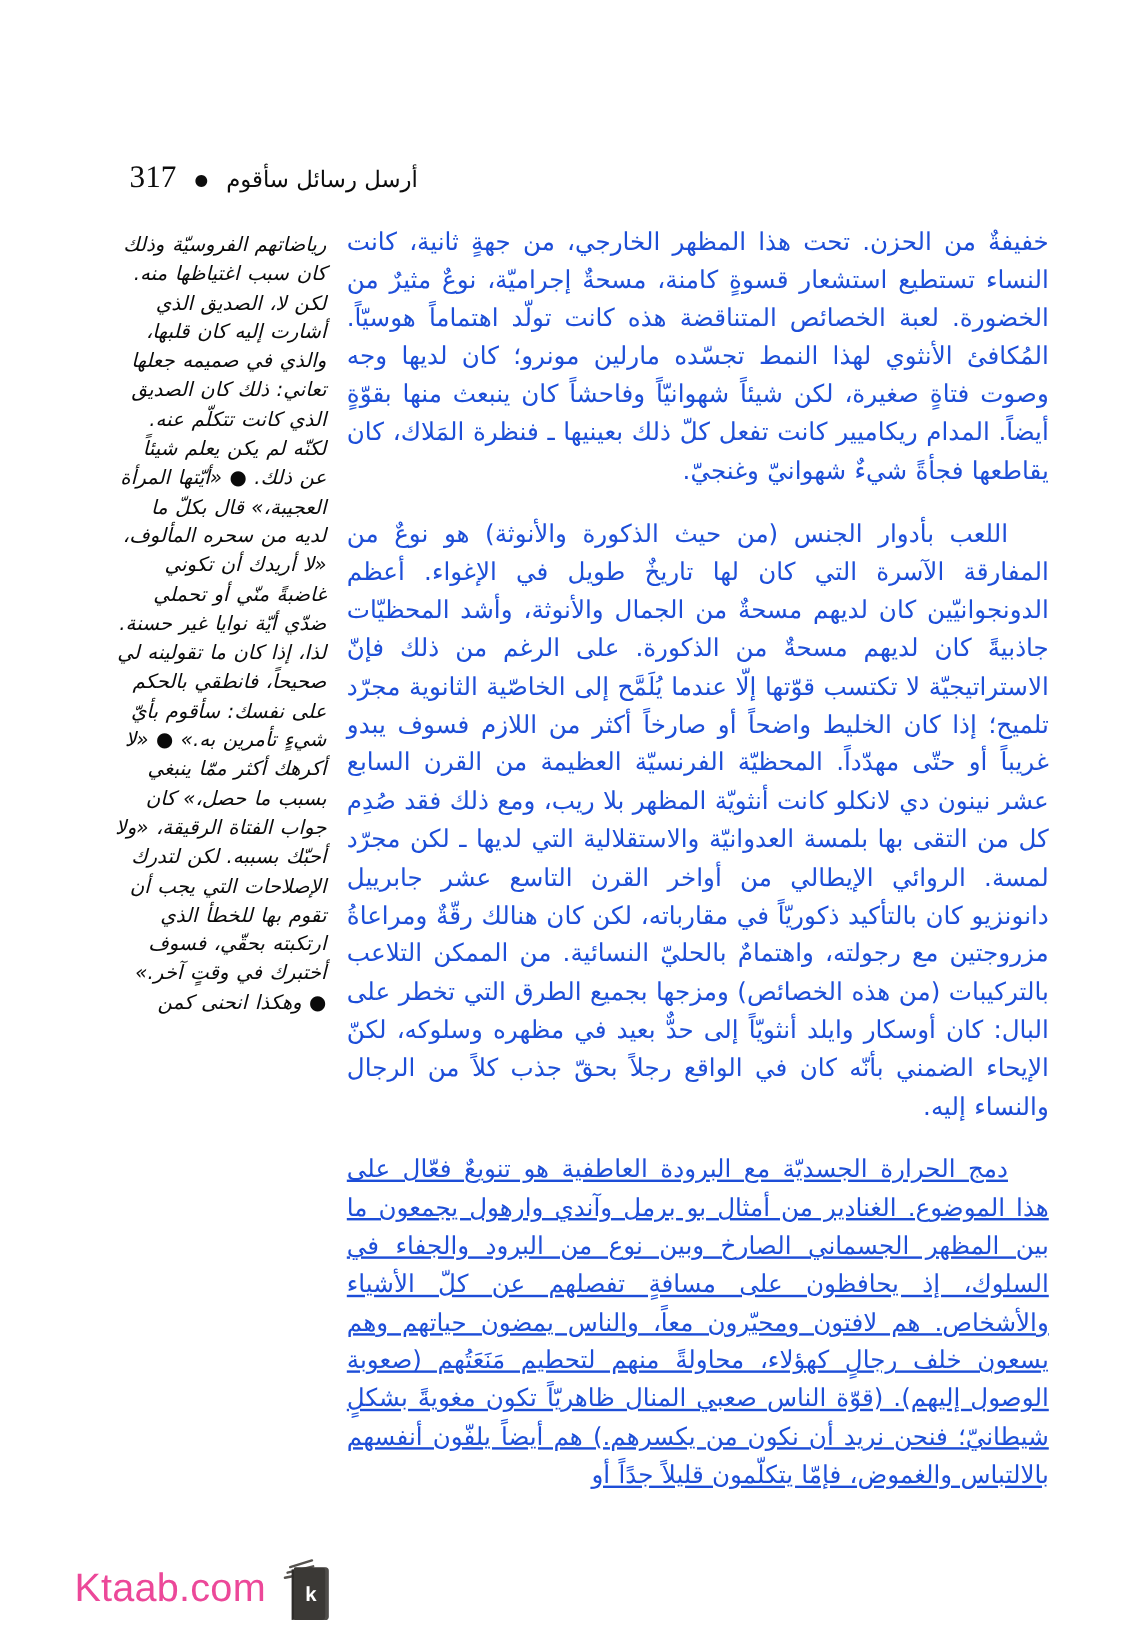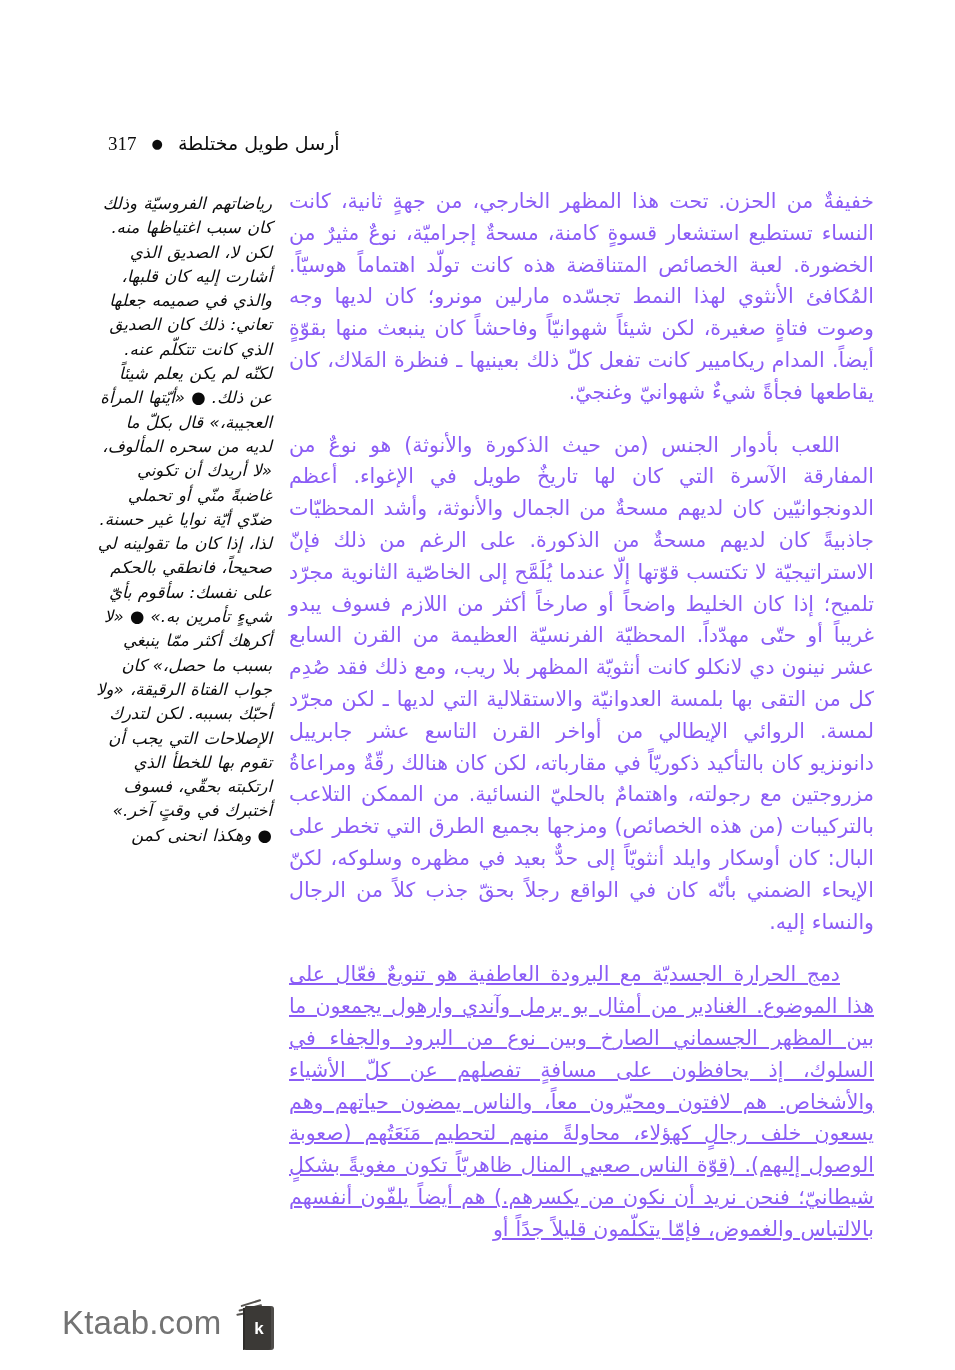--- a/index.html
+++ b/index.html
@@ -43,21 +43,21 @@
   }
   .rh-title { letter-spacing: 0.3px; }
   .rh-dot {
     display: inline-block;
     margin: 0 9px;
     vertical-align: 2px;
     font-size: 13px;
   }
   .rh-page {
     font-family: "Liberation Serif", "DejaVu Serif", serif;
-    font-size: 19px;
+    font-size: 26px;
     letter-spacing: 0.5px;
   }
 
   
   .body-area {
     position: absolute;
     top: 186px;
     left: 96px;
     width: 778px;
     height: 1095px;
@@ -67,21 +67,21 @@
   .main-col {
     position: absolute;
     top: 0;
     right: 0;
     width: 585px;
     direction: rtl;
     text-align: justify;
     text-align-last: right;
     font-size: 20.5px;
     line-height: 31.8px;
-    color: #8b5cf6;
+    color: #1d4ed8;
     word-spacing: 0.4px;
   }
   .main-col p {
     margin: 0 0 21px 0;
     text-indent: 34px;
   }
   .main-col p.no-indent { text-indent: 0; }
   .main-col p:last-child { margin-bottom: 0; text-decoration: underline; }
 
   
@@ -168,34 +168,34 @@
     justify-content: center;
     color: #ffffff;
     font-size: 17px;
     font-weight: 700;
     font-family: "Liberation Sans", sans-serif;
     line-height: 1;
   }
   .wm-text {
     font-family: "Liberation Sans", sans-serif;
     font-size: 33px;
-    color: #737373;
+    color: #ec4899;
     letter-spacing: 0.2px;
     direction: ltr;
     white-space: nowrap;
   }
 </style>
 </head>
 <body>
 
 <div class="page">
 
   <div class="running-head">
     <span class="rh-inner">
-      <span class="rh-title">أرسل طويل مختلطة</span>
+      <span class="rh-title">أرسل رسائل سأقوم</span>
       <span class="rh-dot">●</span>
       <span class="rh-page">317</span>
     </span>
   </div>
 
   <div class="body-area">
 
     <div class="main-col">
       <p class="no-indent">خفيفةٌ من الحزن. تحت هذا المظهر الخارجي، من جهةٍ ثانية، كانت النساء تستطيع استشعار قسوةٍ كامنة، مسحةٌ إجراميّة، نوعٌ مثيرٌ من الخضورة. لعبة الخصائص المتناقضة هذه كانت تولّد اهتماماً هوسيّاً. المُكافئ الأنثوي لهذا النمط تجسّده مارلين مونرو؛ كان لديها وجه وصوت فتاةٍ صغيرة، لكن شيئاً شهوانيّاً وفاحشاً كان ينبعث منها بقوّةٍ أيضاً. المدام ريكاميير كانت تفعل كلّ ذلك بعينيها ـ فنظرة المَلاك، كان يقاطعها فجأةً شيءٌ شهوانيّ وغنجيّ.</p>
       <p>اللعب بأدوار الجنس (من حيث الذكورة والأنوثة) هو نوعٌ من المفارقة الآسرة التي كان لها تاريخٌ طويل في الإغواء. أعظم الدونجوانيّين كان لديهم مسحةٌ من الجمال والأنوثة، وأشد المحظيّات جاذبيةً كان لديهم مسحةٌ من الذكورة. على الرغم من ذلك فإنّ الاستراتيجيّة لا تكتسب قوّتها إلّا عندما يُلَمَّح إلى الخاصّية الثانوية مجرّد تلميح؛ إذا كان الخليط واضحاً أو صارخاً أكثر من اللازم فسوف يبدو غريباً أو حتّى مهدّداً. المحظيّة الفرنسيّة العظيمة من القرن السابع عشر نينون دي لانكلو كانت أنثويّة المظهر بلا ريب، ومع ذلك فقد صُدِم كل من التقى بها بلمسة العدوانيّة والاستقلالية التي لديها ـ لكن مجرّد لمسة. الروائي الإيطالي من أواخر القرن التاسع عشر جابرييل دانونزيو كان بالتأكيد ذكوريّاً في مقارباته، لكن كان هنالك رقّةٌ ومراعاةُ مزروجتين مع رجولته، واهتمامٌ بالحليّ النسائية. من الممكن التلاعب بالتركيبات (من هذه الخصائص) ومزجها بجميع الطرق التي تخطر على البال: كان أوسكار وايلد أنثويّاً إلى حدٌّ بعيد في مظهره وسلوكه، لكنّ الإيحاء الضمني بأنّه كان في الواقع رجلاً بحقّ جذب كلاً من الرجال والنساء إليه.</p>

